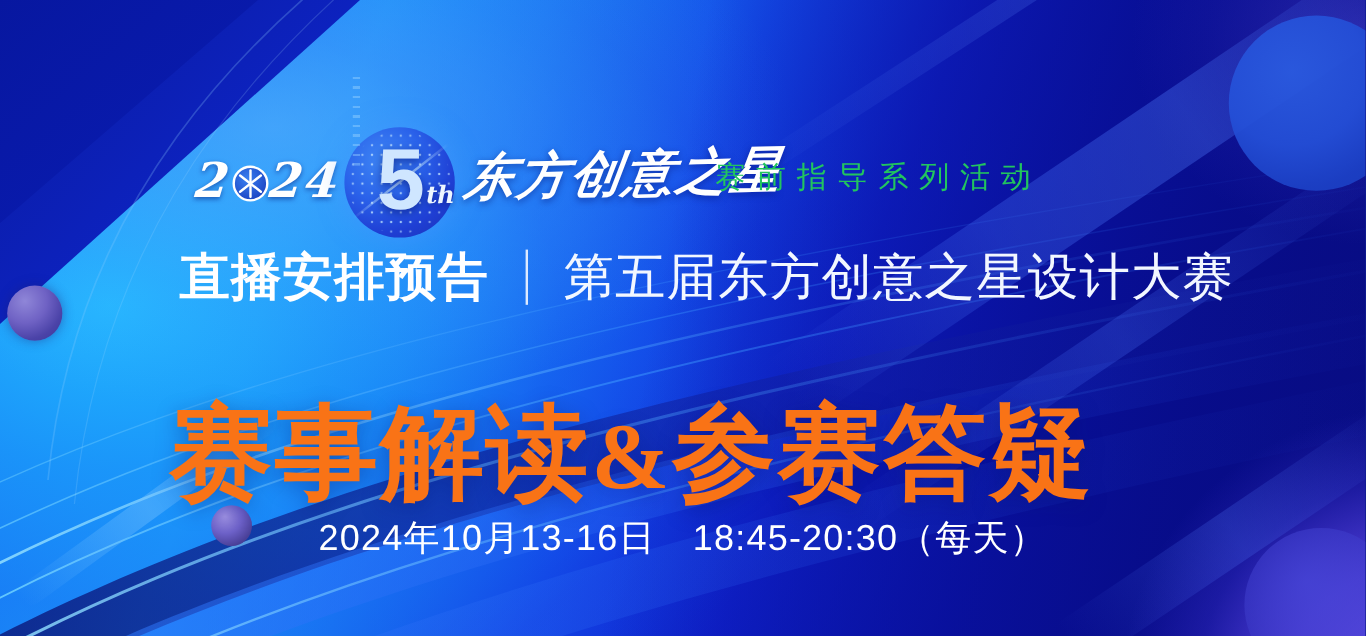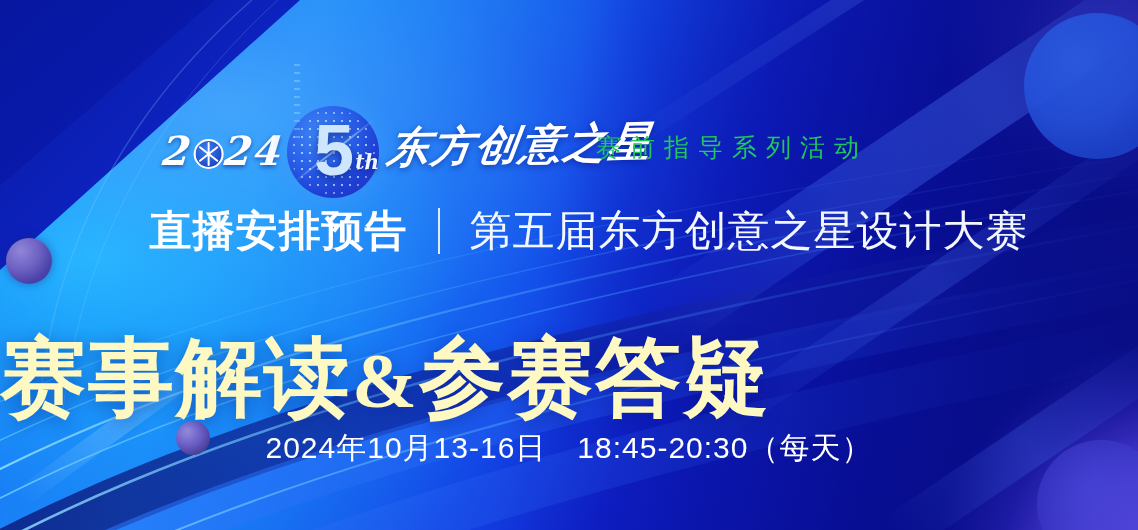--- a/index.html
+++ b/index.html
@@ -203,22 +203,22 @@
   .line2 .divider{
     display:inline-block;width:2px;height:46px;background:#e8f0ff;
     margin:0 30px;opacity:.95;
   }
   .line2 .light{
     font-size:42px;font-weight:400;color:#f2f7ff;letter-spacing:1px;
   }
 
   
   .title{
-    position:absolute;left:0;top:320px;width:1053px;
-    font-size:86px;font-weight:700;color:#fef9c3;letter-spacing:2px;
+    position:absolute;left:0;top:320px;width:1053px;text-align:center;
+    font-size:86px;font-weight:700;color:#f97316;letter-spacing:2px;
     white-space:nowrap;
     text-shadow:0 4px 18px rgba(5,20,120,.40);
   }
   .title .amp{font-family:"Liberation Serif",serif;font-weight:700;font-size:78px;}
 
   
   .dateline{
     position:absolute;left:0;top:428px;width:1138px;text-align:center;
     font-size:30px;font-weight:400;color:#ffffff;letter-spacing:1px;
     white-space:nowrap;

